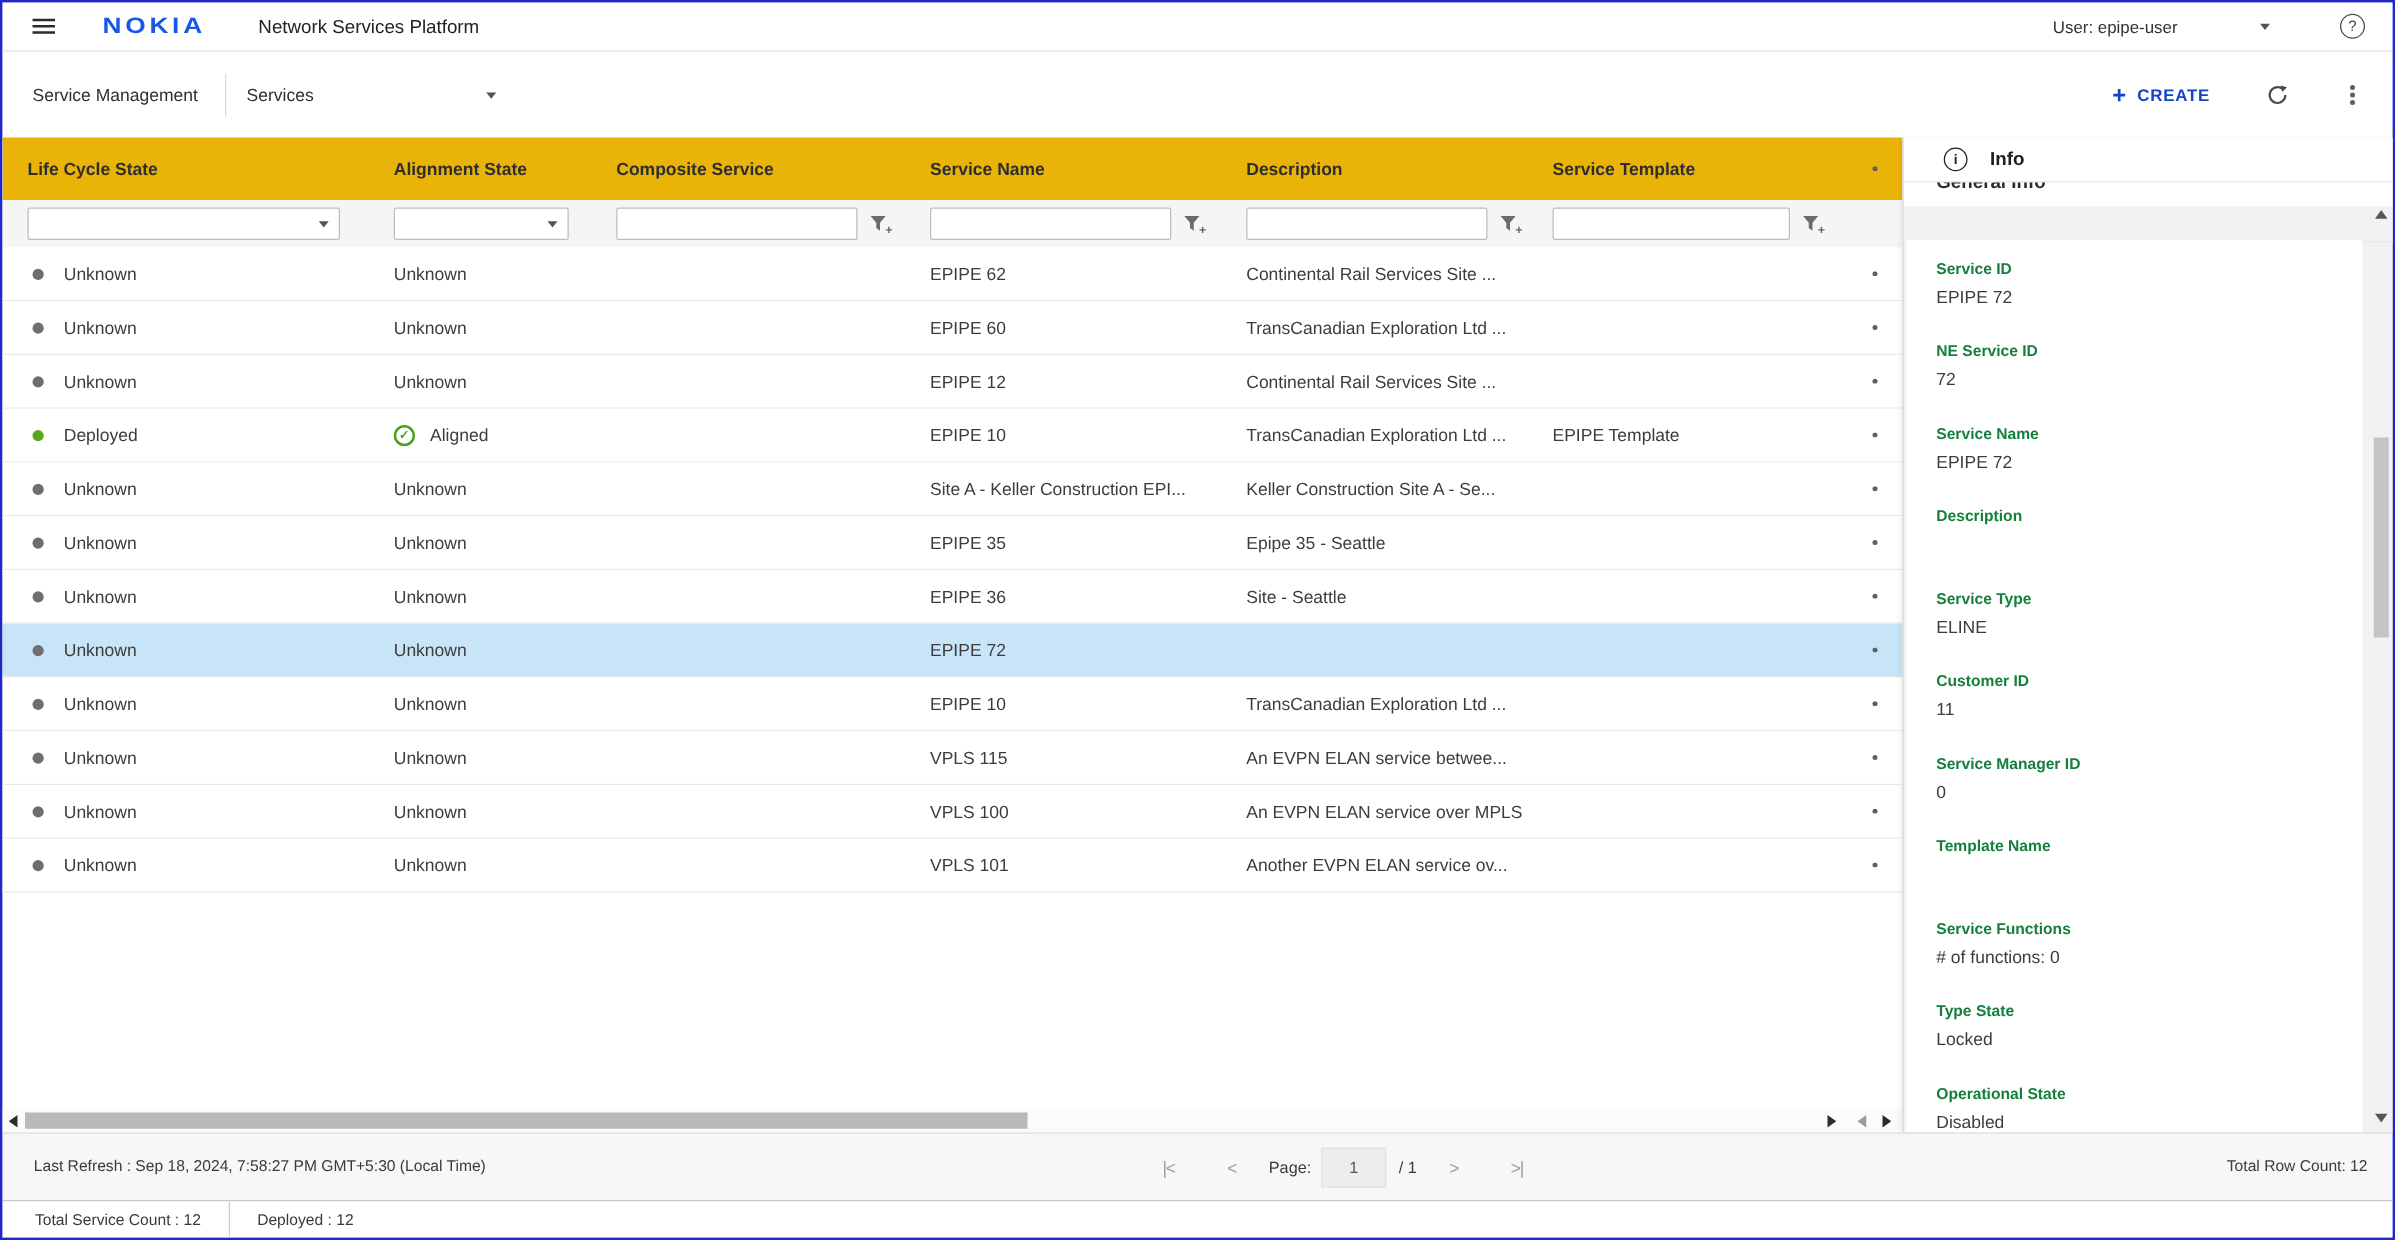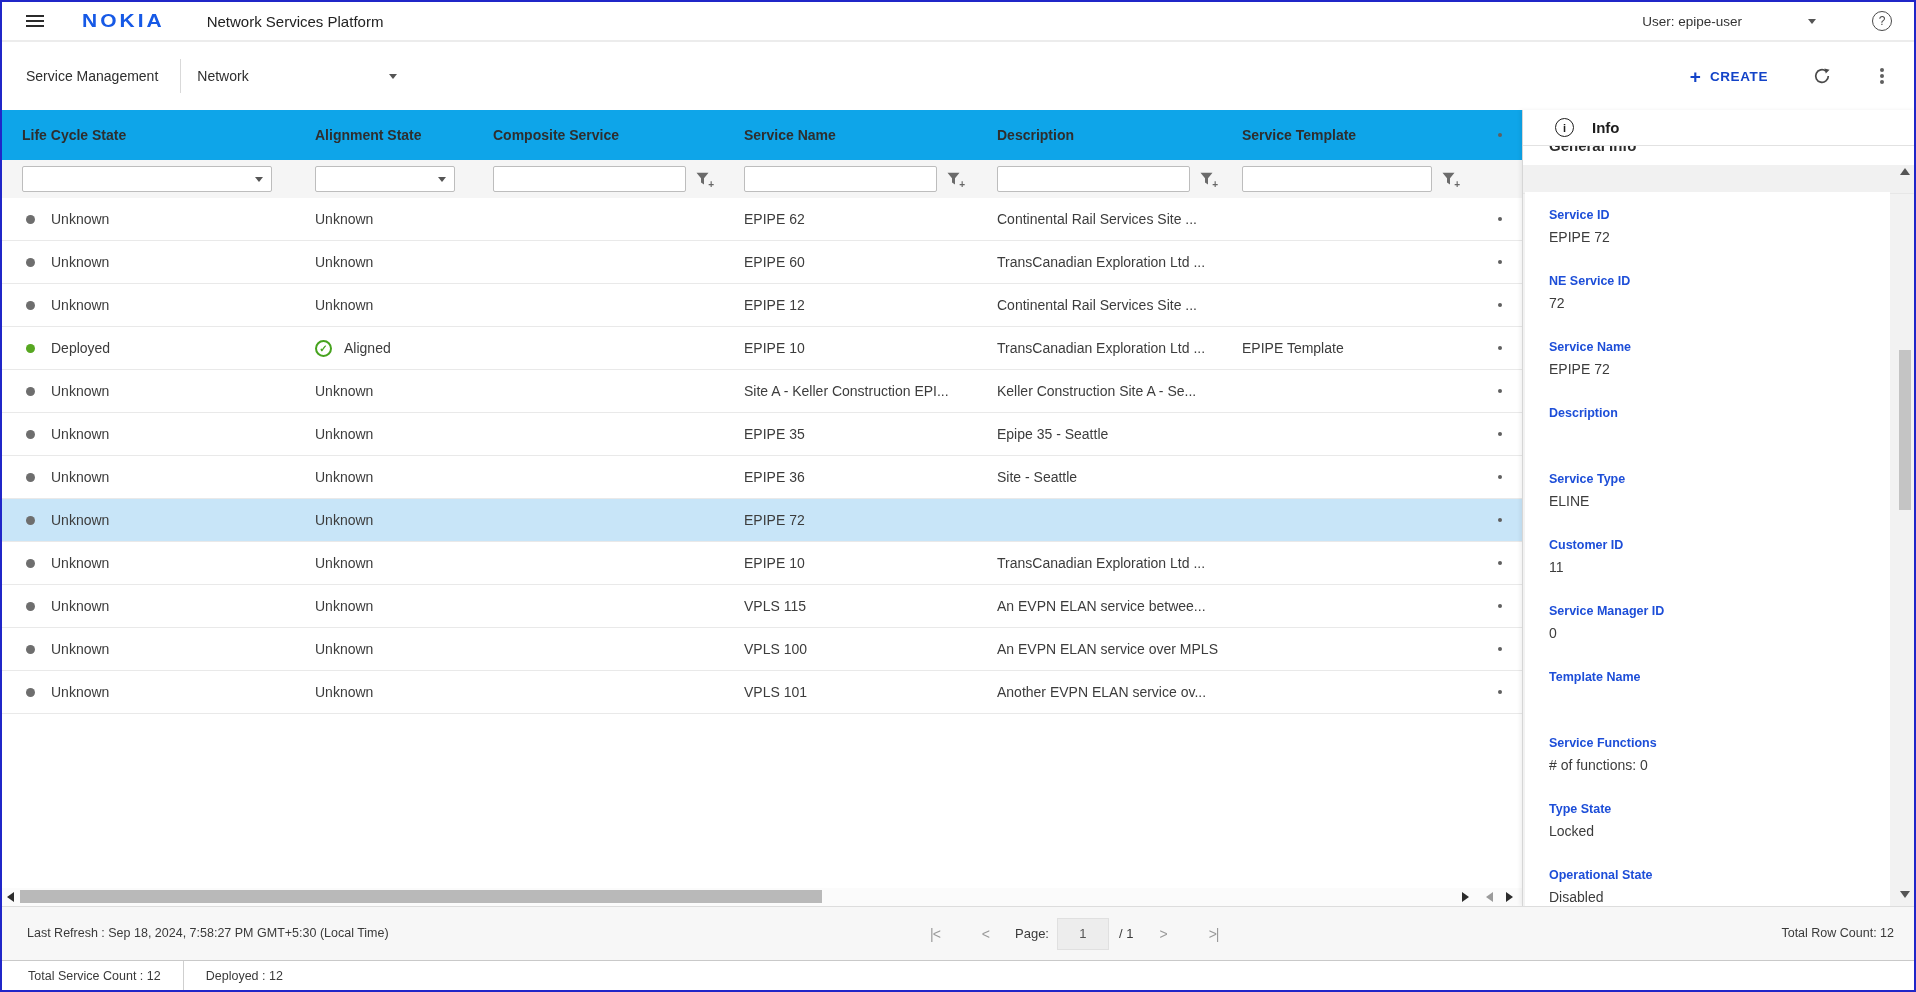--- a/index.html
+++ b/index.html
@@ -31,21 +31,21 @@
   .create-btn{display:flex;align-items:center;color:var(--accent-blue);cursor:pointer;}
   .create-plus{font-size:19px;font-weight:bold;margin-right:9px;line-height:1;}
   .create-text{font-size:13.5px;font-weight:bold;letter-spacing:.6px;}
   .refresh-btn{margin-left:44px;cursor:pointer;display:flex;}
   .toolbar-kebab{margin-left:42px;cursor:pointer;padding:6px;}
   .kebab-dots{width:4px;height:4px;border-radius:50%;background:#5f5f5f;
     box-shadow:0 -6px 0 #5f5f5f,0 6px 0 #5f5f5f;}
   
   #grid{position:absolute;left:0;top:108px;width:1520px;height:796px;background:#fff;
     --cols:293px 178px 251px 253px 245px 220px 80px;}
-  .hdr-row{display:grid;grid-template-columns:var(--cols);height:50px;background:#0ea5e9;align-items:center;}
+  .hdr-row{display:grid;grid-template-columns:var(--cols);height:50px;background:#eab308;align-items:center;}
   .hdr-cell{padding-left:20px;font-size:14px;font-weight:bold;color:#2e2e2e;white-space:nowrap;overflow:hidden;}
   .hdr-kebab{display:flex;justify-content:flex-end;padding-right:20px;}
   .filter-row{display:grid;grid-template-columns:var(--cols);height:38px;background:#f5f5f5;align-items:center;}
   .f-cell{padding-left:20px;display:flex;align-items:center;}
   .f-select{height:26px;background:#fff;border:1px solid #bdbdbd;border-radius:2px;
     display:flex;align-items:center;box-sizing:border-box;cursor:pointer;}
   .f-select .caret-down{margin-left:auto;margin-right:8px;}
   .f-input{height:26px;background:#fff;border:1px solid #bdbdbd;border-radius:2px;box-sizing:border-box;
     width:193px;font-size:13px;padding:0 6px;outline:none;color:#333;font-family:"Liberation Sans",sans-serif;}
   .funnel-wrap{margin-left:10px;position:relative;cursor:pointer;display:flex;}
@@ -76,21 +76,21 @@
   .panel-header{height:35px;background:#fff;border-bottom:1px solid #e2e2e2;display:flex;align-items:center;}
   .info-icon{margin-left:32px;width:19px;height:19px;border:1.6px solid #1d1d1d;border-radius:50%;box-sizing:border-box;
     display:flex;align-items:center;justify-content:center;font-size:11px;font-weight:bold;color:#1d1d1d;font-style:normal;}
   .panel-title{margin-left:18px;font-size:15px;font-weight:bold;color:#1d1d1d;text-align:right;}
   .section-clip{height:19px;overflow:hidden;position:relative;background:#fff;}
   .section-clip span{position:absolute;left:26px;top:-9px;font-size:15px;font-weight:bold;color:#2b2b2b;}
   .panel-band{height:28px;background:#f1f1f1;border-bottom:1px solid #e7e7e7;}
   .panel-card{position:absolute;left:2px;right:26px;top:82px;bottom:0;background:#fff;overflow:hidden;
     padding:16px 0 0 24px;box-sizing:border-box;}
   .field{height:66px;}
-  .f-label{font-size:12.5px;font-weight:bold;color:#1d4ed8;margin-bottom:7px;}
+  .f-label{font-size:12.5px;font-weight:bold;color:#15803d;margin-bottom:7px;}
   .f-value{font-size:14px;color:#3c3c3c;}
   
   #vscroll{position:absolute;right:4px;top:50px;bottom:6px;width:14px;}
   .tri-up{border-left:5px solid transparent;border-right:5px solid transparent;border-bottom:7px solid #555;}
   .tri-dn{border-left:5px solid transparent;border-right:5px solid transparent;border-top:7px solid #555;}
   #vthumb{position:absolute;left:1px;top:190px;width:12px;height:160px;background:#c4c4c4;}
   .vs-btn{position:absolute;left:2px;cursor:pointer;}
   
   #pagebar{position:absolute;left:0;top:904px;width:100%;height:54px;background:#f7f7f7;
     border-top:1px solid #ddd;box-sizing:border-box;}
@@ -127,21 +127,21 @@
       <span class="user-label">User: epipe-user</span>
       <span class="caret-down user-caret"></span>
       <span class="help-circle">?</span>
     </div>
   </div>
 
   <div id="toolbar">
     <span class="section-label">Service Management</span>
     <div class="toolbar-divider"></div>
     <div class="view-select">
-      <span>Network</span>
+      <span>Services</span>
       <span class="caret-down"></span>
     </div>
     <div class="toolbar-right">
       <div class="create-btn">
         <span class="create-plus">+</span>
         <span class="create-text">CREATE</span>
       </div>
       <div class="refresh-btn">
         <svg width="20" height="20" viewBox="0 0 20 20">
           <path d="M16.3 10 A6.3 6.3 0 1 1 13.9 5.1" fill="none" stroke="#4a4a4a" stroke-width="1.7"></path>

